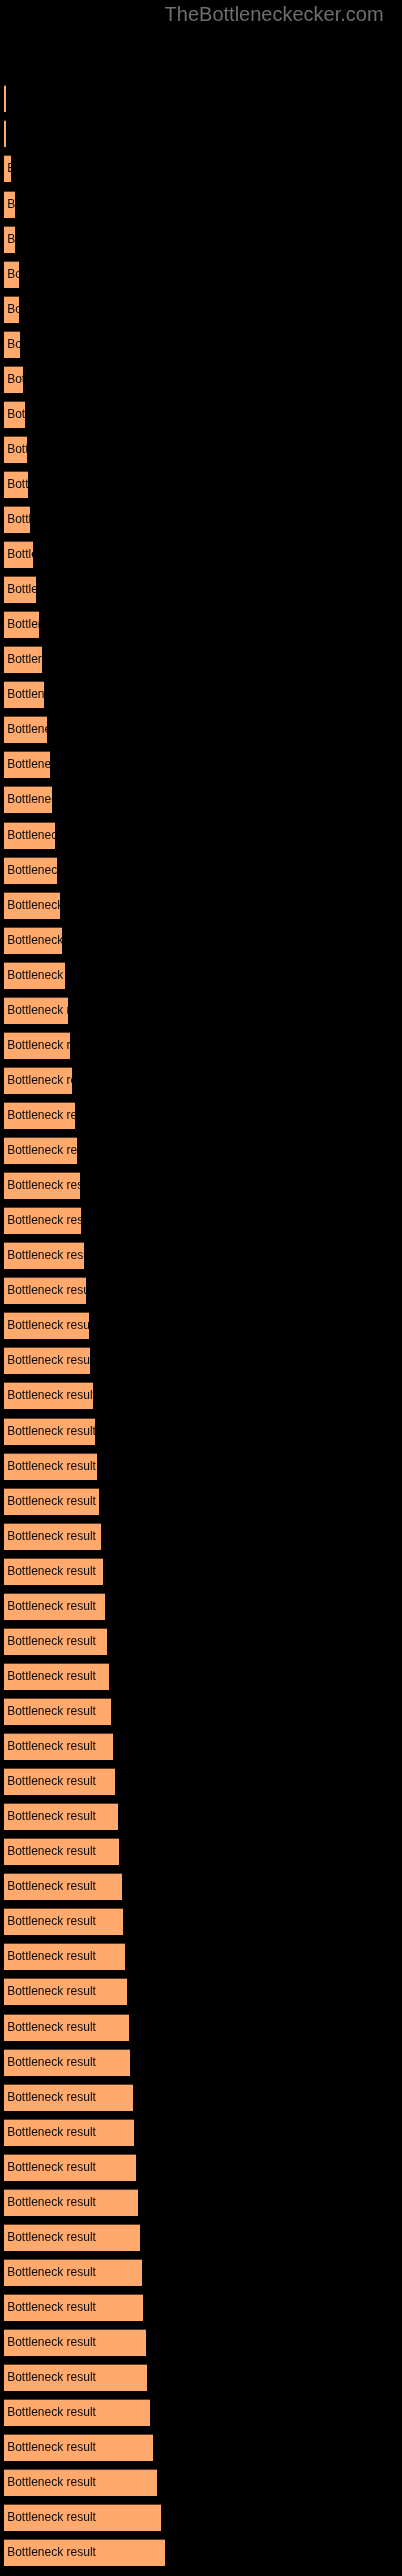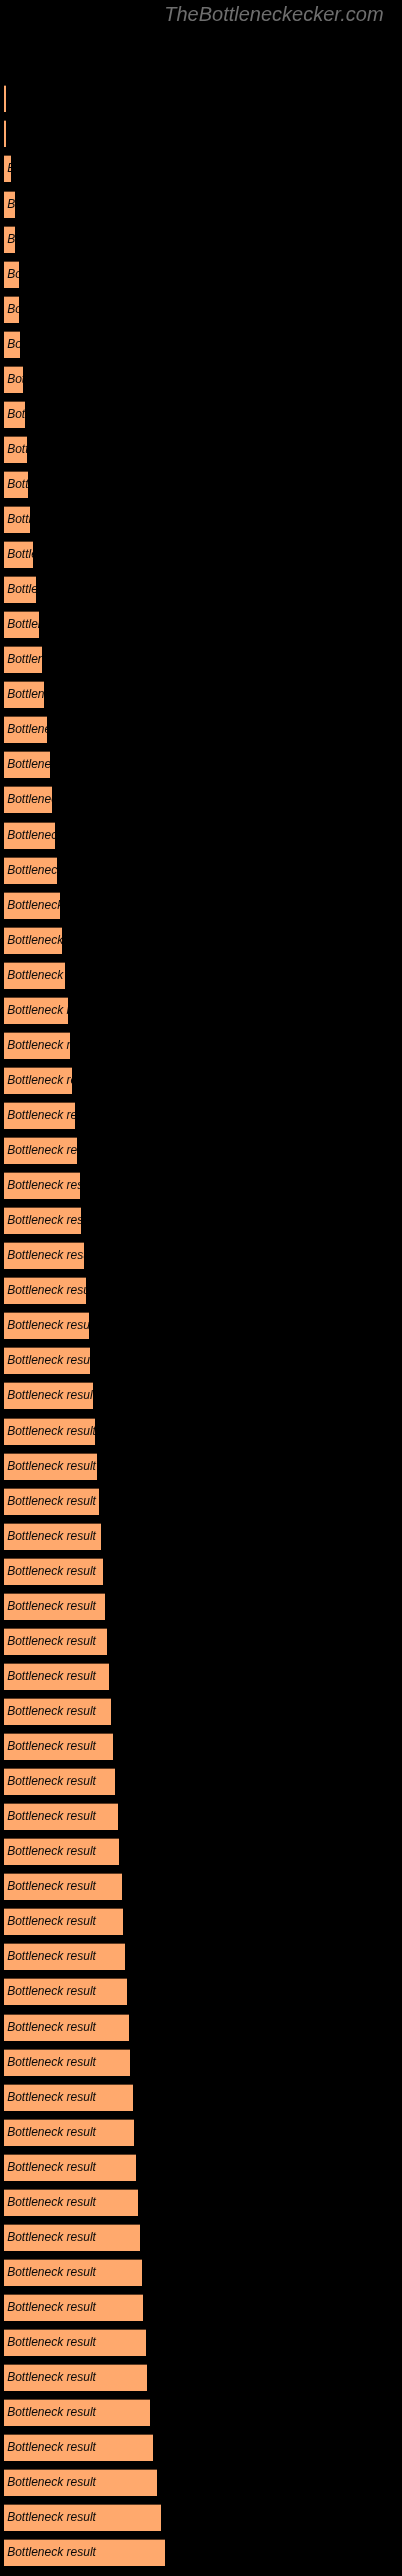--- a/index.html
+++ b/index.html
@@ -14,21 +14,20 @@
     overflow: hidden;
     font-family: "Liberation Sans", sans-serif;
   }
   #chart-root {
     position: absolute;
     left: 0;
     top: 0;
     width: 390px;
     height: 2576px;
     background: #000000;
-    font-style: italic;
   }
   .watermark {
     position: absolute;
     right: 6.4px;
     top: 1.6px;
     color: #6e6e6e;
     font-size: 20px;
     letter-spacing: 0px;
     font-family: "Liberation Sans", sans-serif;
     white-space: nowrap;

